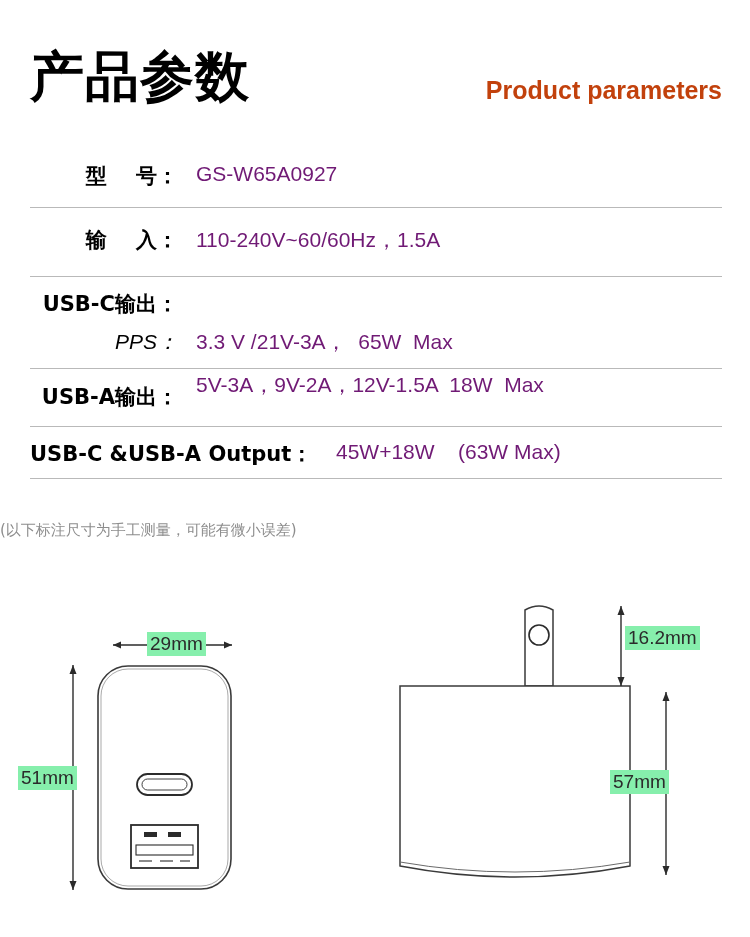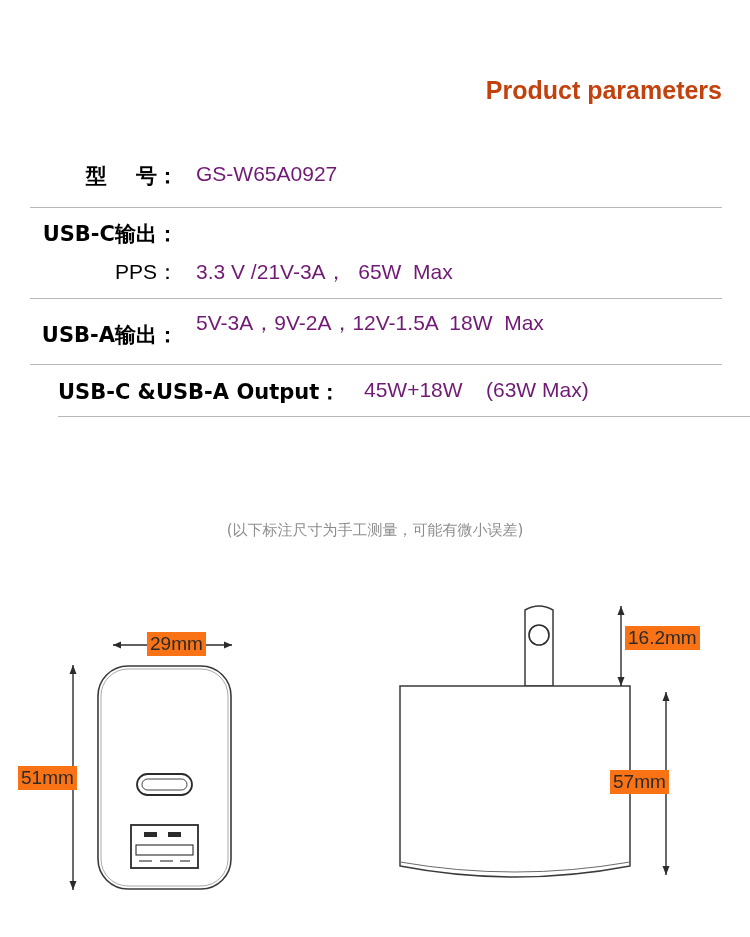--- a/index.html
+++ b/index.html
@@ -94,75 +94,81 @@
     width: 270px;
     text-align: left;
   }
 
   
   #note {
     position: absolute;
     left: 0;
     top: 521px;
     width: 750px;
-    text-align: center;
+    text-align: left;
     font-size: 15px;
     color: #8d8d8d;
     font-family: "DejaVu Sans", "Liberation Sans", sans-serif;
   }
 
   
   #diagrams {
     position: absolute;
     left: 0;
     top: 570px;
     width: 750px;
     height: 367px;
   }
   .dim-text {
     position: absolute;
     font-size: 19px;
     color: #2b2b2b;
-    background: #f97316;
+    background: #86efac;
     padding: 1px 3px;
     white-space: nowrap;
     font-family: "Liberation Sans", "DejaVu Sans", sans-serif;
   }
   svg { display: block; }
 </style>
 </head>
 <body>
 
 <div id="header">
+  <div id="title-cn">产品参数</div>
   <div id="title-en">Product parameters</div>
 </div>
 
 <div id="spec-table">
 
   <div class="spec-row" style="height:58px;">
     <div class="spec-label label-col" style="top:12px;">型    号：</div>
     <div class="spec-value value-col" style="top:12px;">GS-W65A0927</div>
     <div class="rule" style="top:57px;"></div>
   </div>
 
+  <div class="spec-row" style="height:70px;">
+    <div class="spec-label label-col" style="top:18px;">输    入：</div>
+    <div class="spec-value value-col" style="top:18px;">110-240V~60/60Hz，1.5A</div>
+    <div class="rule" style="top:68px;"></div>
+  </div>
 
   <div class="spec-row" style="height:92px;">
     <div class="spec-label label-col" style="top:12px;">USB-C输出：</div>
-    <div class="spec-label label-col" style="top:50px; font-weight:400; font-family:'Liberation Sans', sans-serif;">PPS：</div>
+    <div class="spec-label label-col" style="top:50px; font-weight:400; font-family:'Liberation Sans', sans-serif;font-style:italic;">PPS：</div>
     <div class="spec-value value-col" style="top:50px;">3.3 V /21V-3A，  65W  Max</div>
     <div class="rule" style="top:90px;"></div>
   </div>
 
-  <div class="spec-row" style="height:58px;margin-top:8px;">
+  <div class="spec-row" style="height:58px;">
     <div class="spec-label label-col" style="top:13px;">USB-A输出：</div>
     <div class="spec-value value-col" style="top:1px;">5V-3A，9V-2A，12V-1.5A  18W  Max</div>
     <div class="rule" style="top:56px;"></div>
   </div>
 
-  <div class="spec-row" style="height:55px;margin-left:28px;">
+  <div class="spec-row" style="height:55px;">
     <div class="spec-label label-wide" style="top:12px;">USB-C &amp;USB-A Output：</div>
     <div class="spec-value" style="left:336px; top:12px;">45W+18W    (63W Max)</div>
     <div class="rule" style="top:50px;"></div>
   </div>
 </div>
 
 <div id="note">(以下标注尺寸为手工测量，可能有微小误差)</div>
 
 <div id="diagrams">
 

